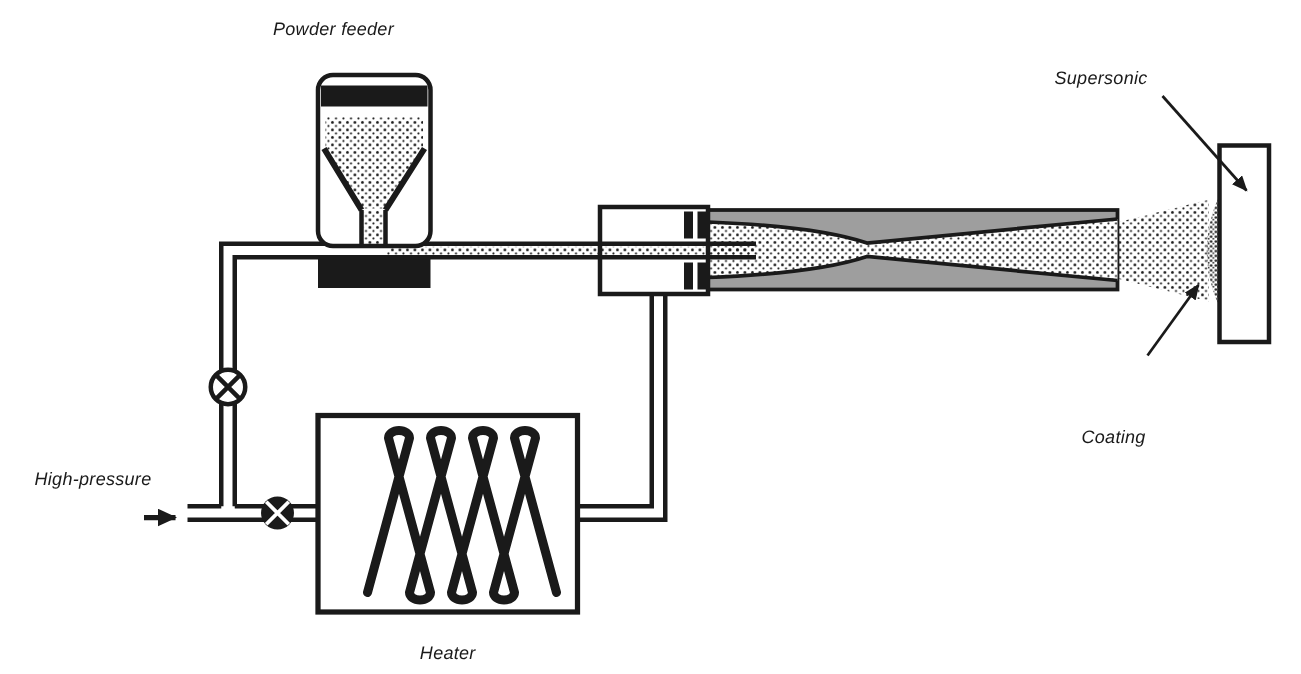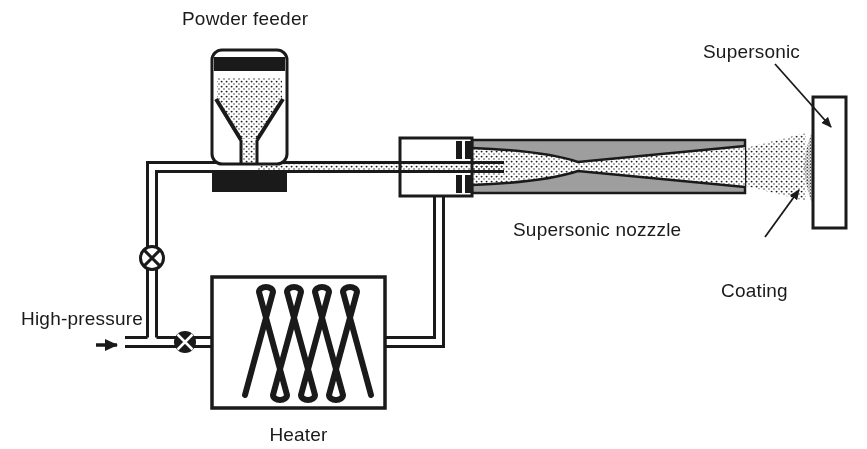--- a/index.html
+++ b/index.html
@@ -4,22 +4,22 @@
 <style>
   html,body{margin:0;padding:0;background:#fff;}
   .canvas{
     position:relative;width:867px;height:449px;
     background:var(--paper,#fff);
     font-family:"Liberation Sans",sans-serif;
     overflow:hidden;
   }
   .canvas svg{position:absolute;left:0;top:0;}
   .lbl{
-    position:absolute;font-size:19px;color:var(--ink,#1a1a1a);
-    white-space:nowrap;letter-spacing:.2px;line-height:22px;
+    position:absolute;font-size:12px;color:var(--ink,#1a1a1a);
+    white-space:nowrap;letter-spacing:.2px;line-height:22px;font-style:italic;
   }
   .lbl.center{white-space:normal;text-align:center;}
   .ink-stroke{stroke:var(--ink,#1a1a1a);fill:none;}
   .ink-fill{fill:var(--ink,#1a1a1a);stroke:none;}
   .white-fill{fill:var(--paper,#ffffff);}
   .gray-fill{fill:var(--nozzle-gray,#9e9e9e);}
   .white-stroke{stroke:var(--paper,#ffffff);fill:none;}
 </style>
 </head>
 <body>
@@ -107,23 +107,22 @@
 
     <line x1="775" y1="64" x2="831" y2="127" class="ink-stroke" stroke-width="1.8" marker-end="url(#ah)"></line>
     <line x1="765" y1="237" x2="799" y2="190" class="ink-stroke" stroke-width="1.8" marker-end="url(#ah)"></line>
     <line x1="96" y1="345" x2="117" y2="345" class="ink-stroke" stroke-width="3.5" marker-end="url(#ahBig)"></line>
   </svg>
 
   <div class="lbl" style="left:182px;top:8px;">Powder feeder</div>
 
   <div class="lbl" style="left:703px;top:41px;">Supersonic</div>
 
-  <div class="lbl" style="left:513px;top:219px;">Supersonic nozzzle</div>
 
   <div class="lbl" style="left:721px;top:240px;margin-top:40px;">Coating</div>
 
-  <div class="lbl center" style="left:0px;top:308px;width:124px;padding-left:20px;">
+  <div class="lbl center" style="left:0px;top:308px;width:124px;">
     <div>High-pressure</div>
   </div>
 
   <div class="lbl center" style="left:212px;top:424px;width:173px;">Heater</div>
 
 </div>
 
 </body></html>

